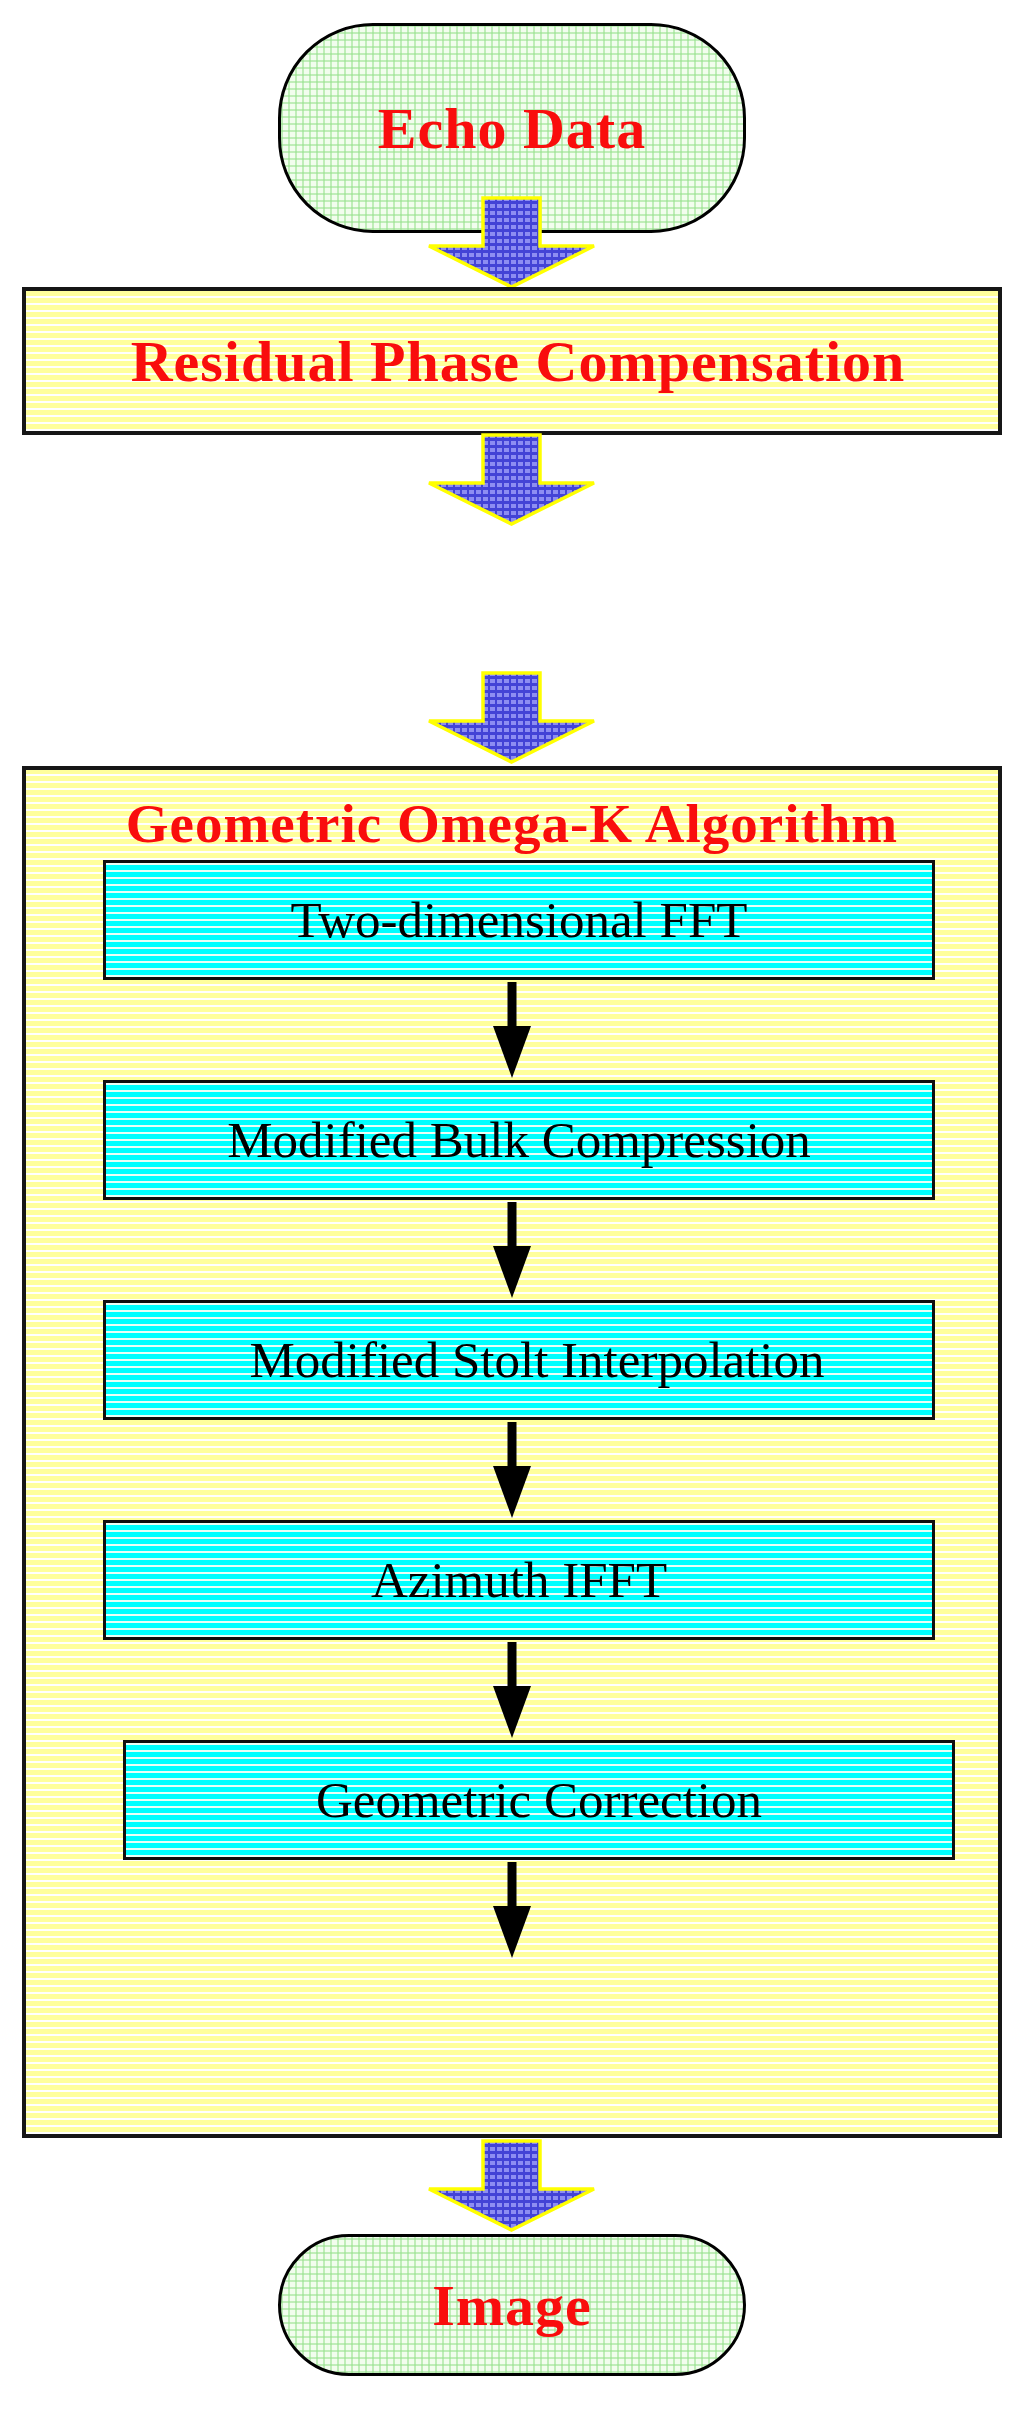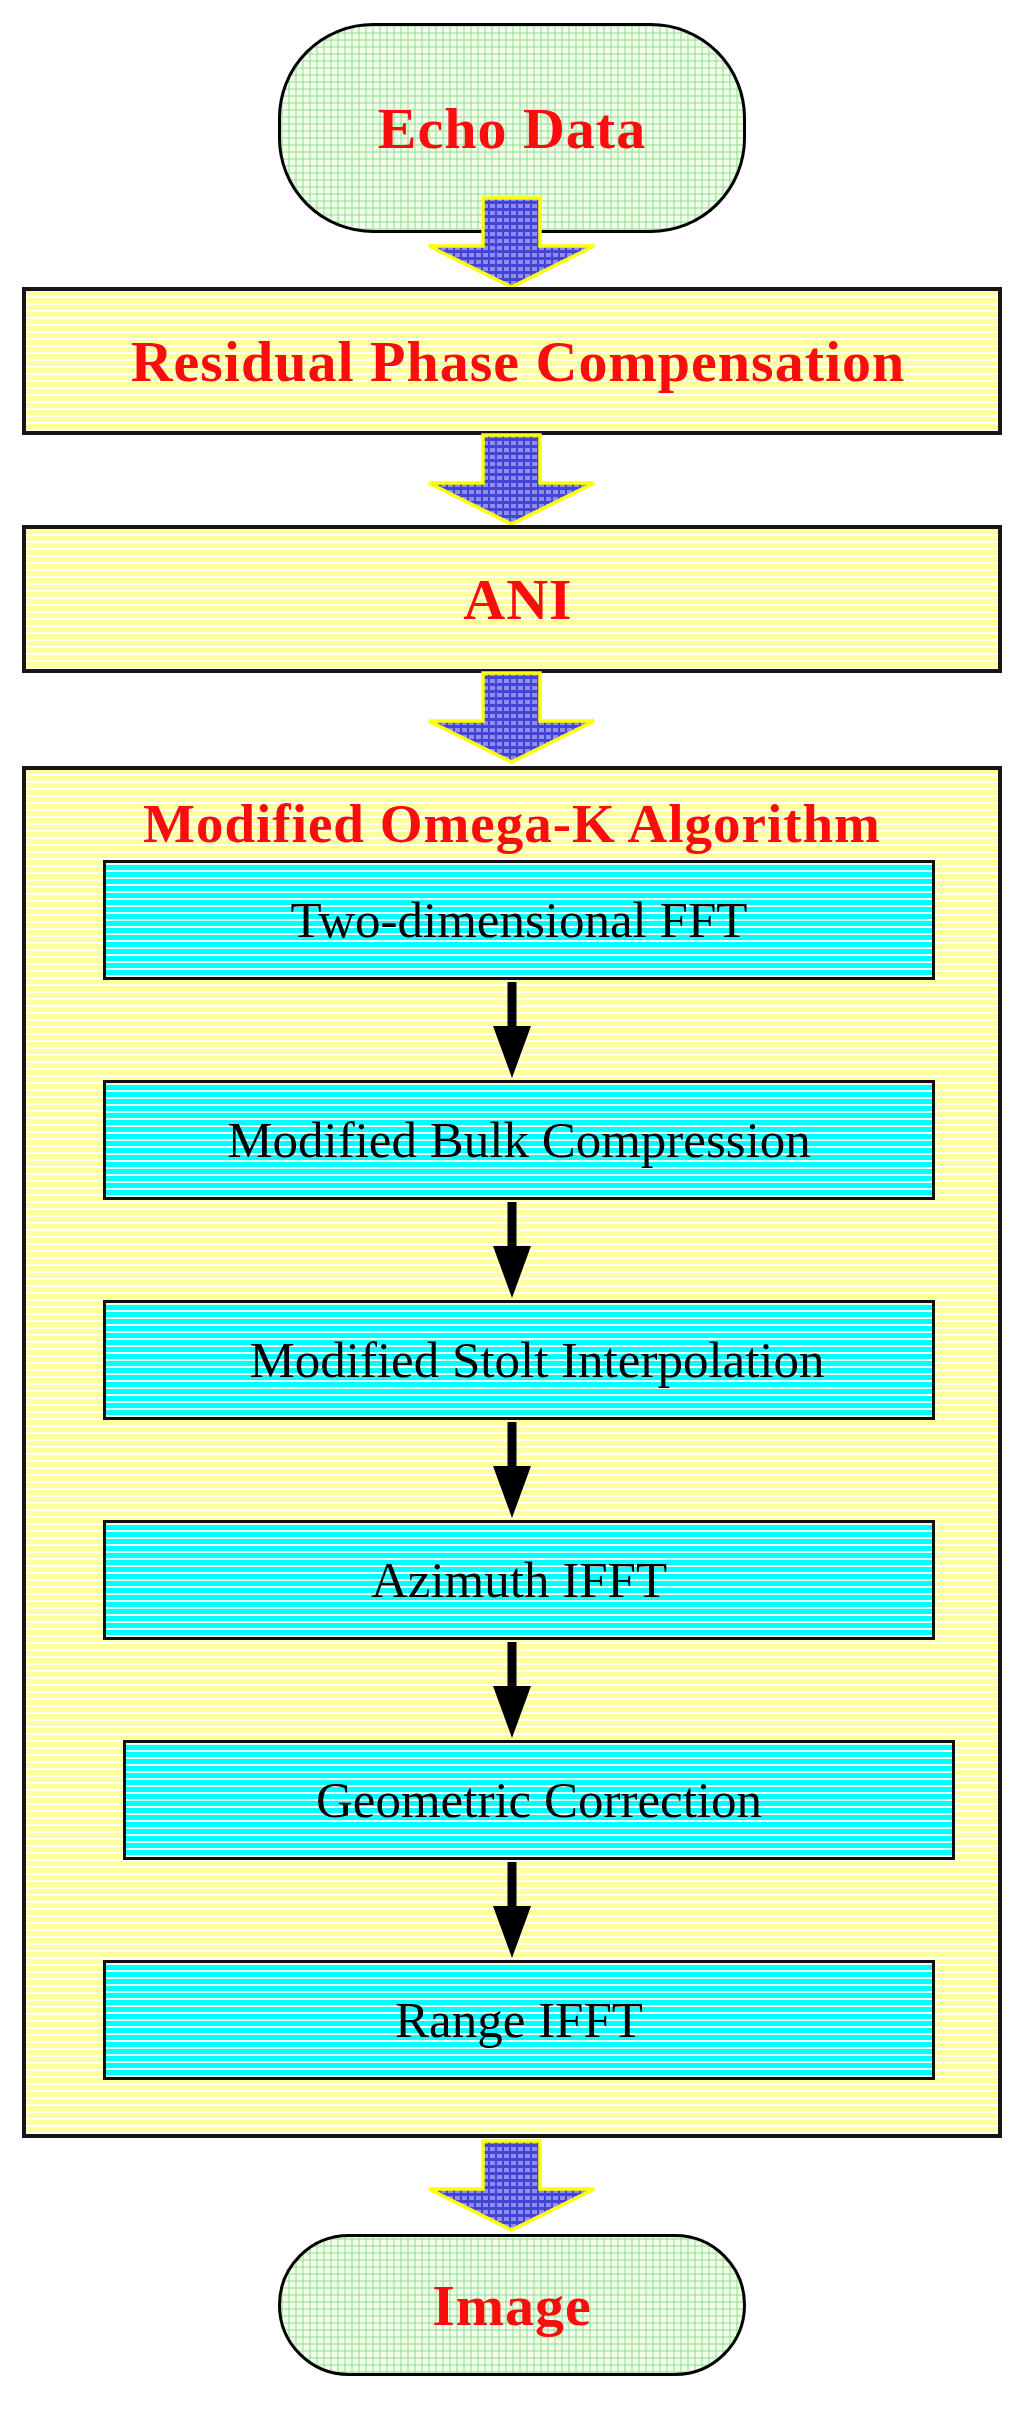--- a/index.html
+++ b/index.html
@@ -70,30 +70,27 @@
   </svg>
 
   <div class="process" style="left:22px;top:287px;width:980px;height:148px;">
     <span class="lbl">Residual Phase Compensation</span>
   </div>
 
   <svg class="blue-arrow" style="top:433px;" viewBox="0 0 171 94">
     <polygon points="57,2 114,2 114,50 168,50 85.5,91 3,50 57,50" fill="url(#bluePat)" stroke="#ffff00" stroke-width="3.5" stroke-linejoin="miter"></polygon>
   </svg>
 
-  <div class="process" style="left:22px;top:525px;width:980px;height:148px;">
-    <span class="lbl">ANI</span>
-  </div>
 
   <svg class="blue-arrow" style="top:671px;" viewBox="0 0 171 94">
     <polygon points="57,2 114,2 114,50 168,50 85.5,91 3,50 57,50" fill="url(#bluePat)" stroke="#ffff00" stroke-width="3.5" stroke-linejoin="miter"></polygon>
   </svg>
 
   <div class="algo">
-    <div class="algo-title">Modified Omega-K Algorithm</div>
+    <div class="algo-title">Geometric Omega-K Algorithm</div>
 
     <div class="step" style="top:90px;">
       <span class="lbl">Two-dimensional FFT</span>
     </div>
     <svg class="black-arrow" style="top:212px;" viewBox="0 0 40 96">
       <rect x="15.5" y="0" width="9" height="46" fill="#000000"></rect>
       <polygon points="1,44 39,44 20,96" fill="#000000"></polygon>
     </svg>
 
     <div class="step" style="top:310px;">
@@ -121,23 +118,20 @@
     </svg>
 
     <div class="step" style="top:970px;margin-left:20px;">
       <span class="lbl">Geometric Correction</span>
     </div>
     <svg class="black-arrow" style="top:1092px;" viewBox="0 0 40 96">
       <rect x="15.5" y="0" width="9" height="46" fill="#000000"></rect>
       <polygon points="1,44 39,44 20,96" fill="#000000"></polygon>
     </svg>
 
-    <div class="step" style="top:1190px;">
-      <span class="lbl">Range IFFT</span>
-    </div>
   </div>
 
   <svg class="blue-arrow" style="top:2139px;" viewBox="0 0 171 94">
     <polygon points="57,2 114,2 114,50 168,50 85.5,91 3,50 57,50" fill="url(#bluePat)" stroke="#ffff00" stroke-width="3.5" stroke-linejoin="miter"></polygon>
   </svg>
 
   <div class="terminator" style="left:278px;top:2234px;width:468px;height:142px;">
     <span class="lbl">Image</span>
   </div>
 

